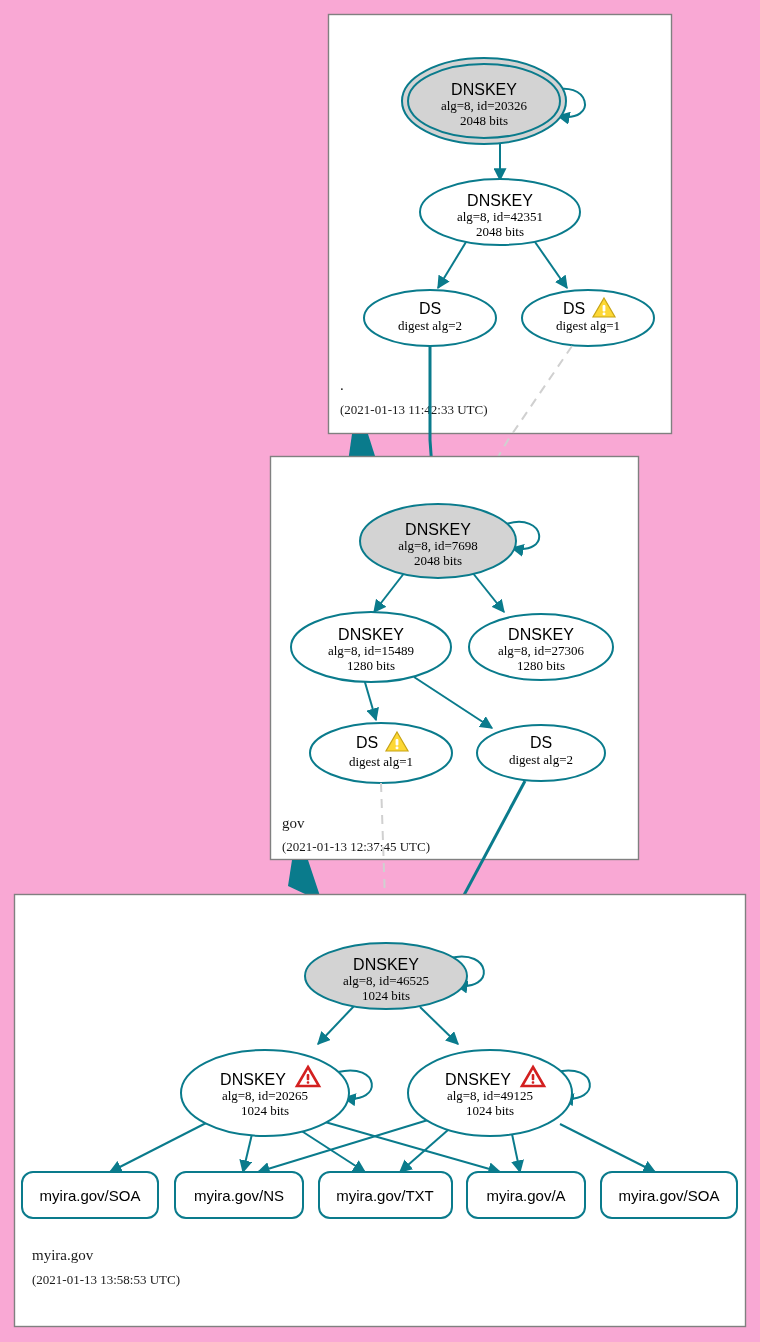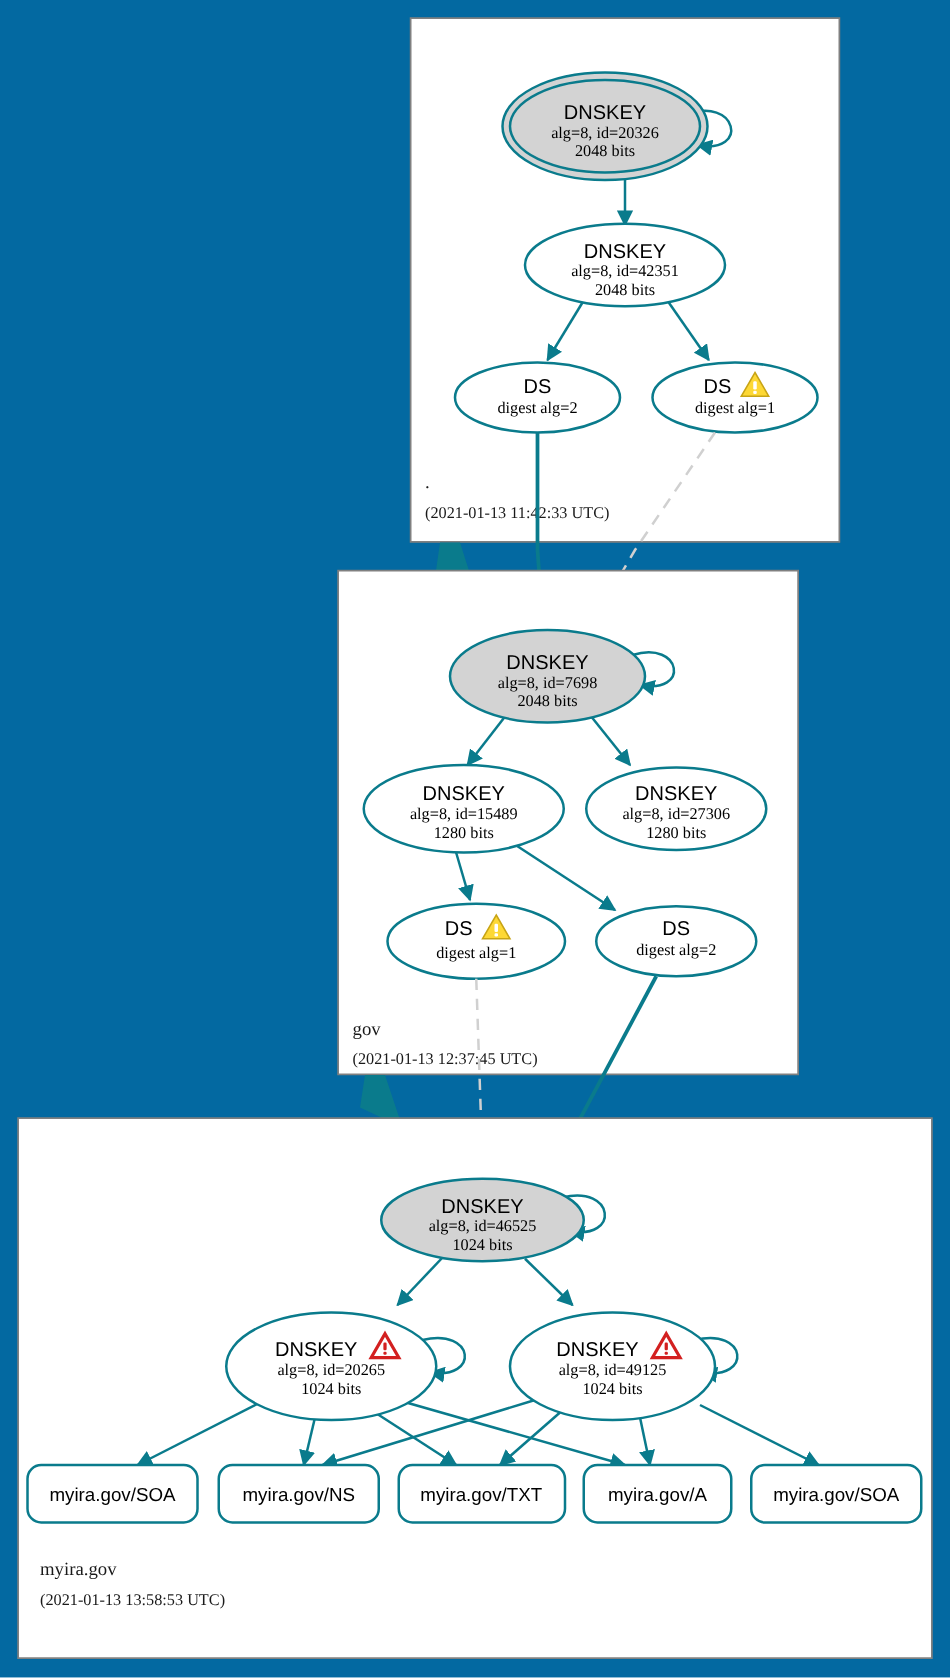--- a/index.html
+++ b/index.html
@@ -7,21 +7,21 @@
     padding: 0;
     background: #ffffff;
   }
   body {
     font-family: "Liberation Sans", sans-serif;
   }
   #stage {
     position: relative;
     width: 760px;
     height: 1342px;
-    background: #0369a1;
+    background: #f9a8d4;
     overflow: hidden;
   }
   svg.diagram {
     display: block;
     width: 760px;
     height: 1342px;
   }
   .zone-box {
     fill: #ffffff;
     stroke: #808080;

